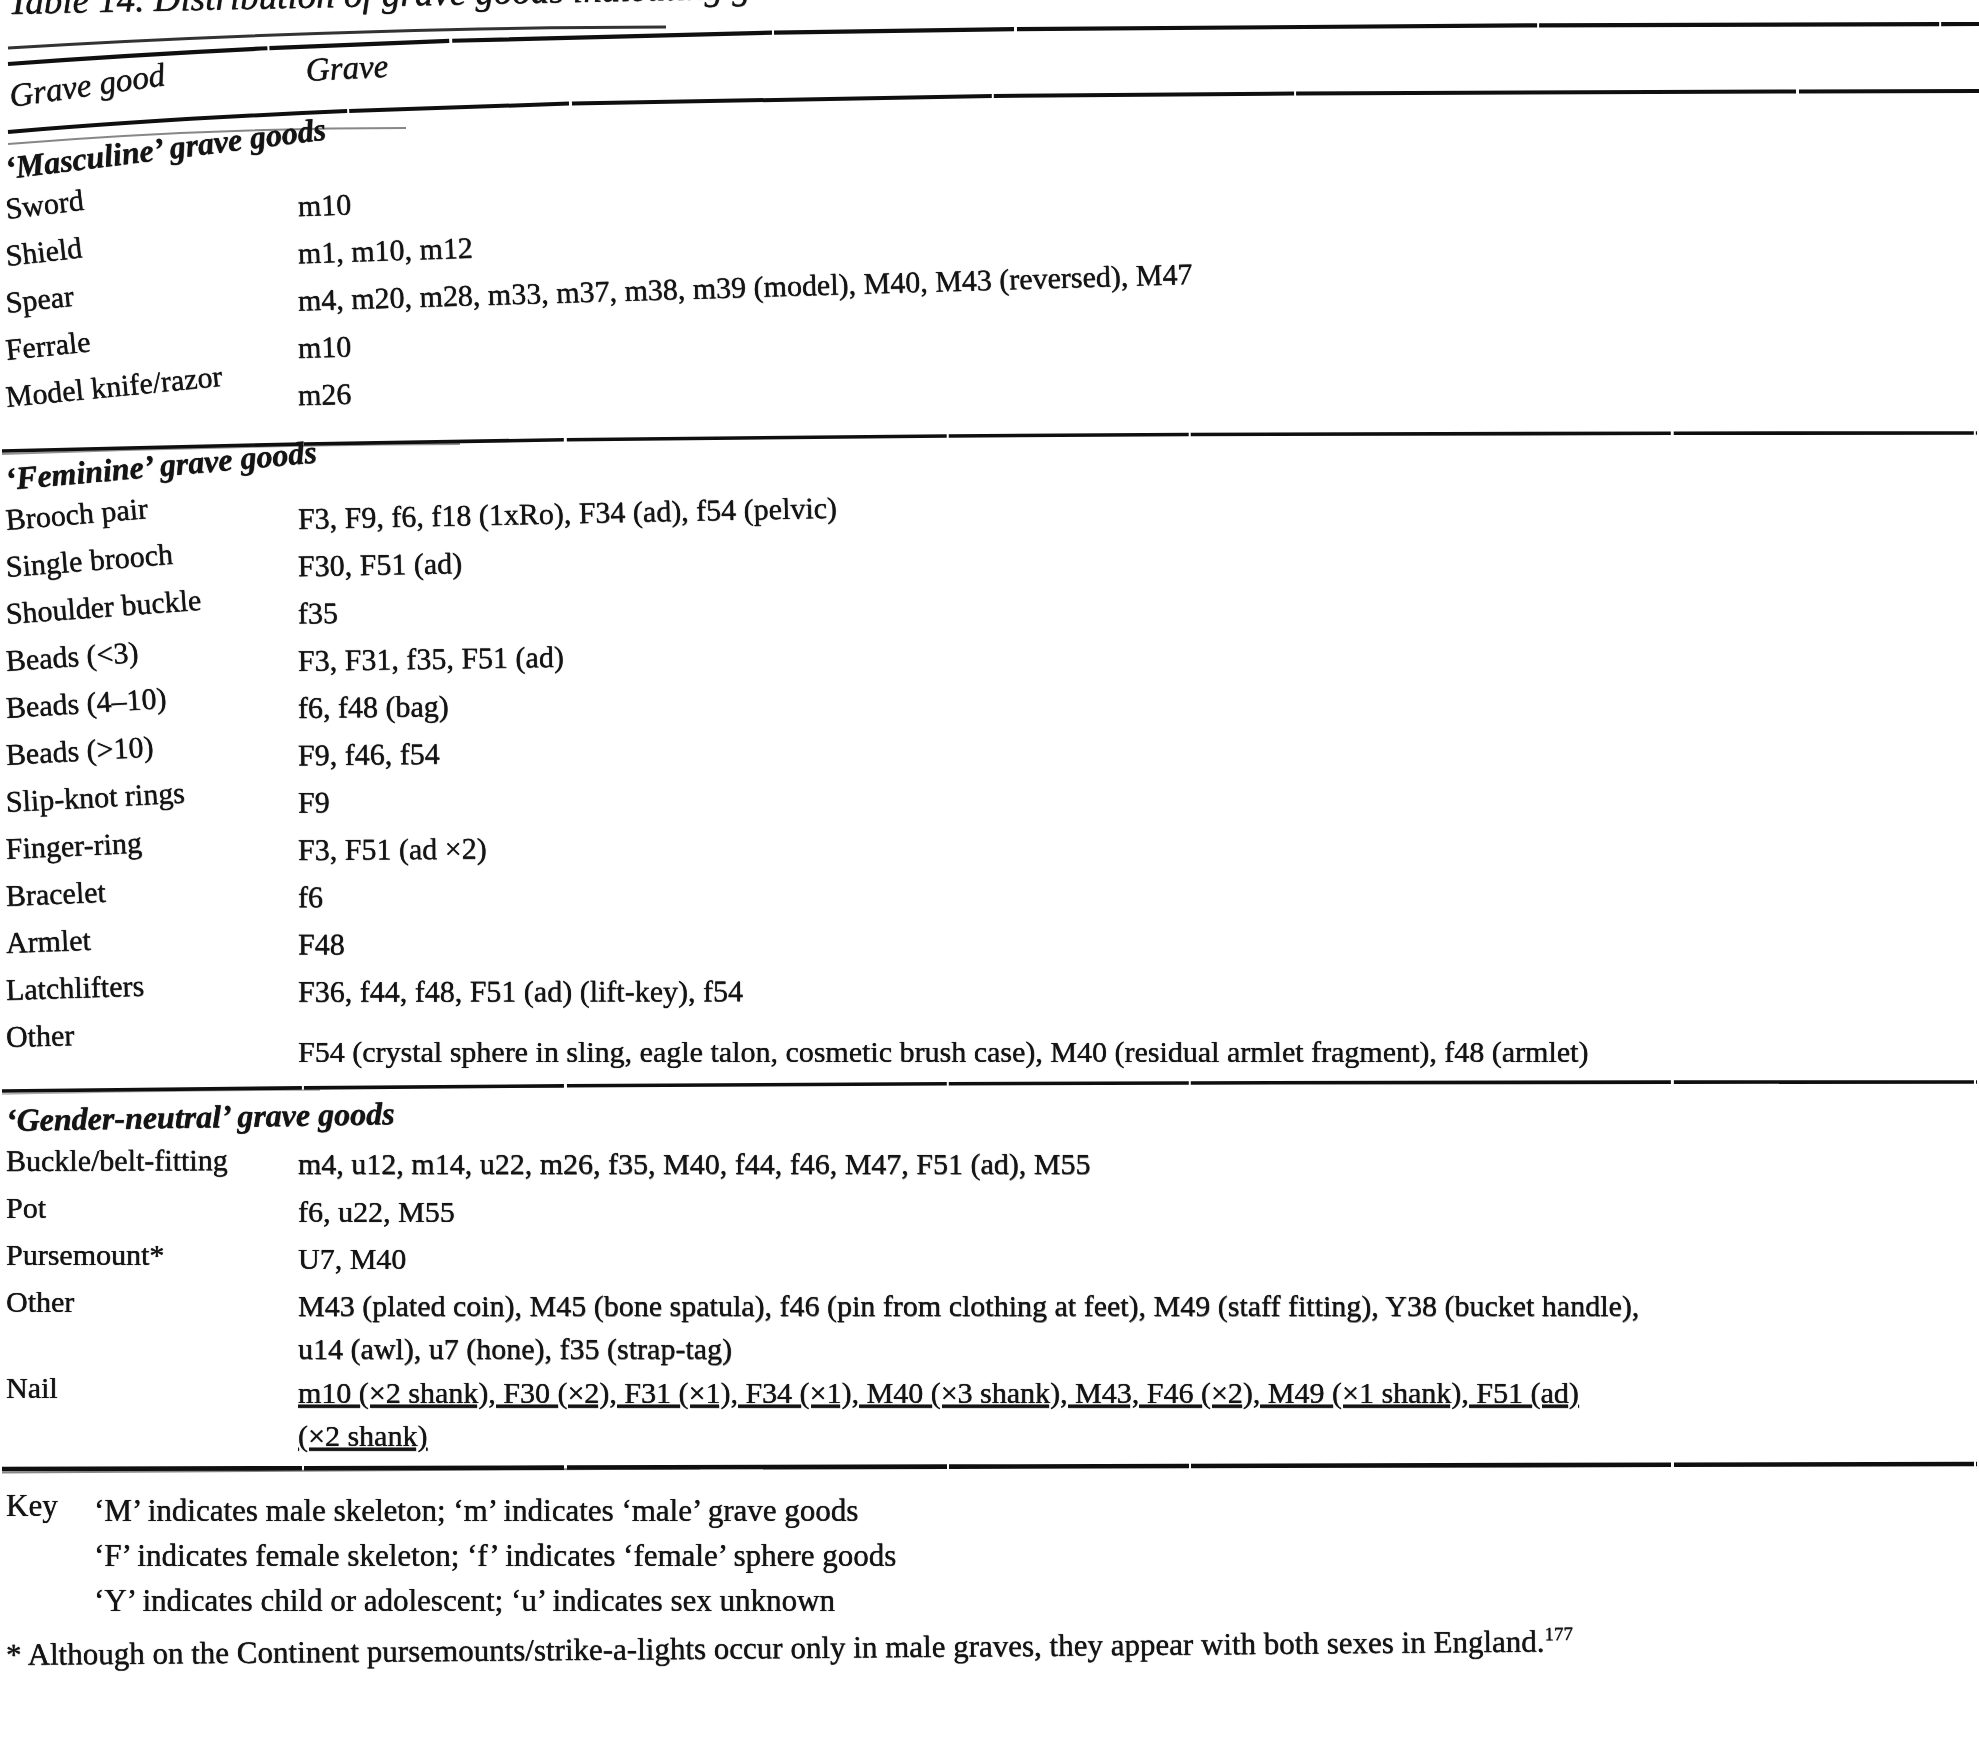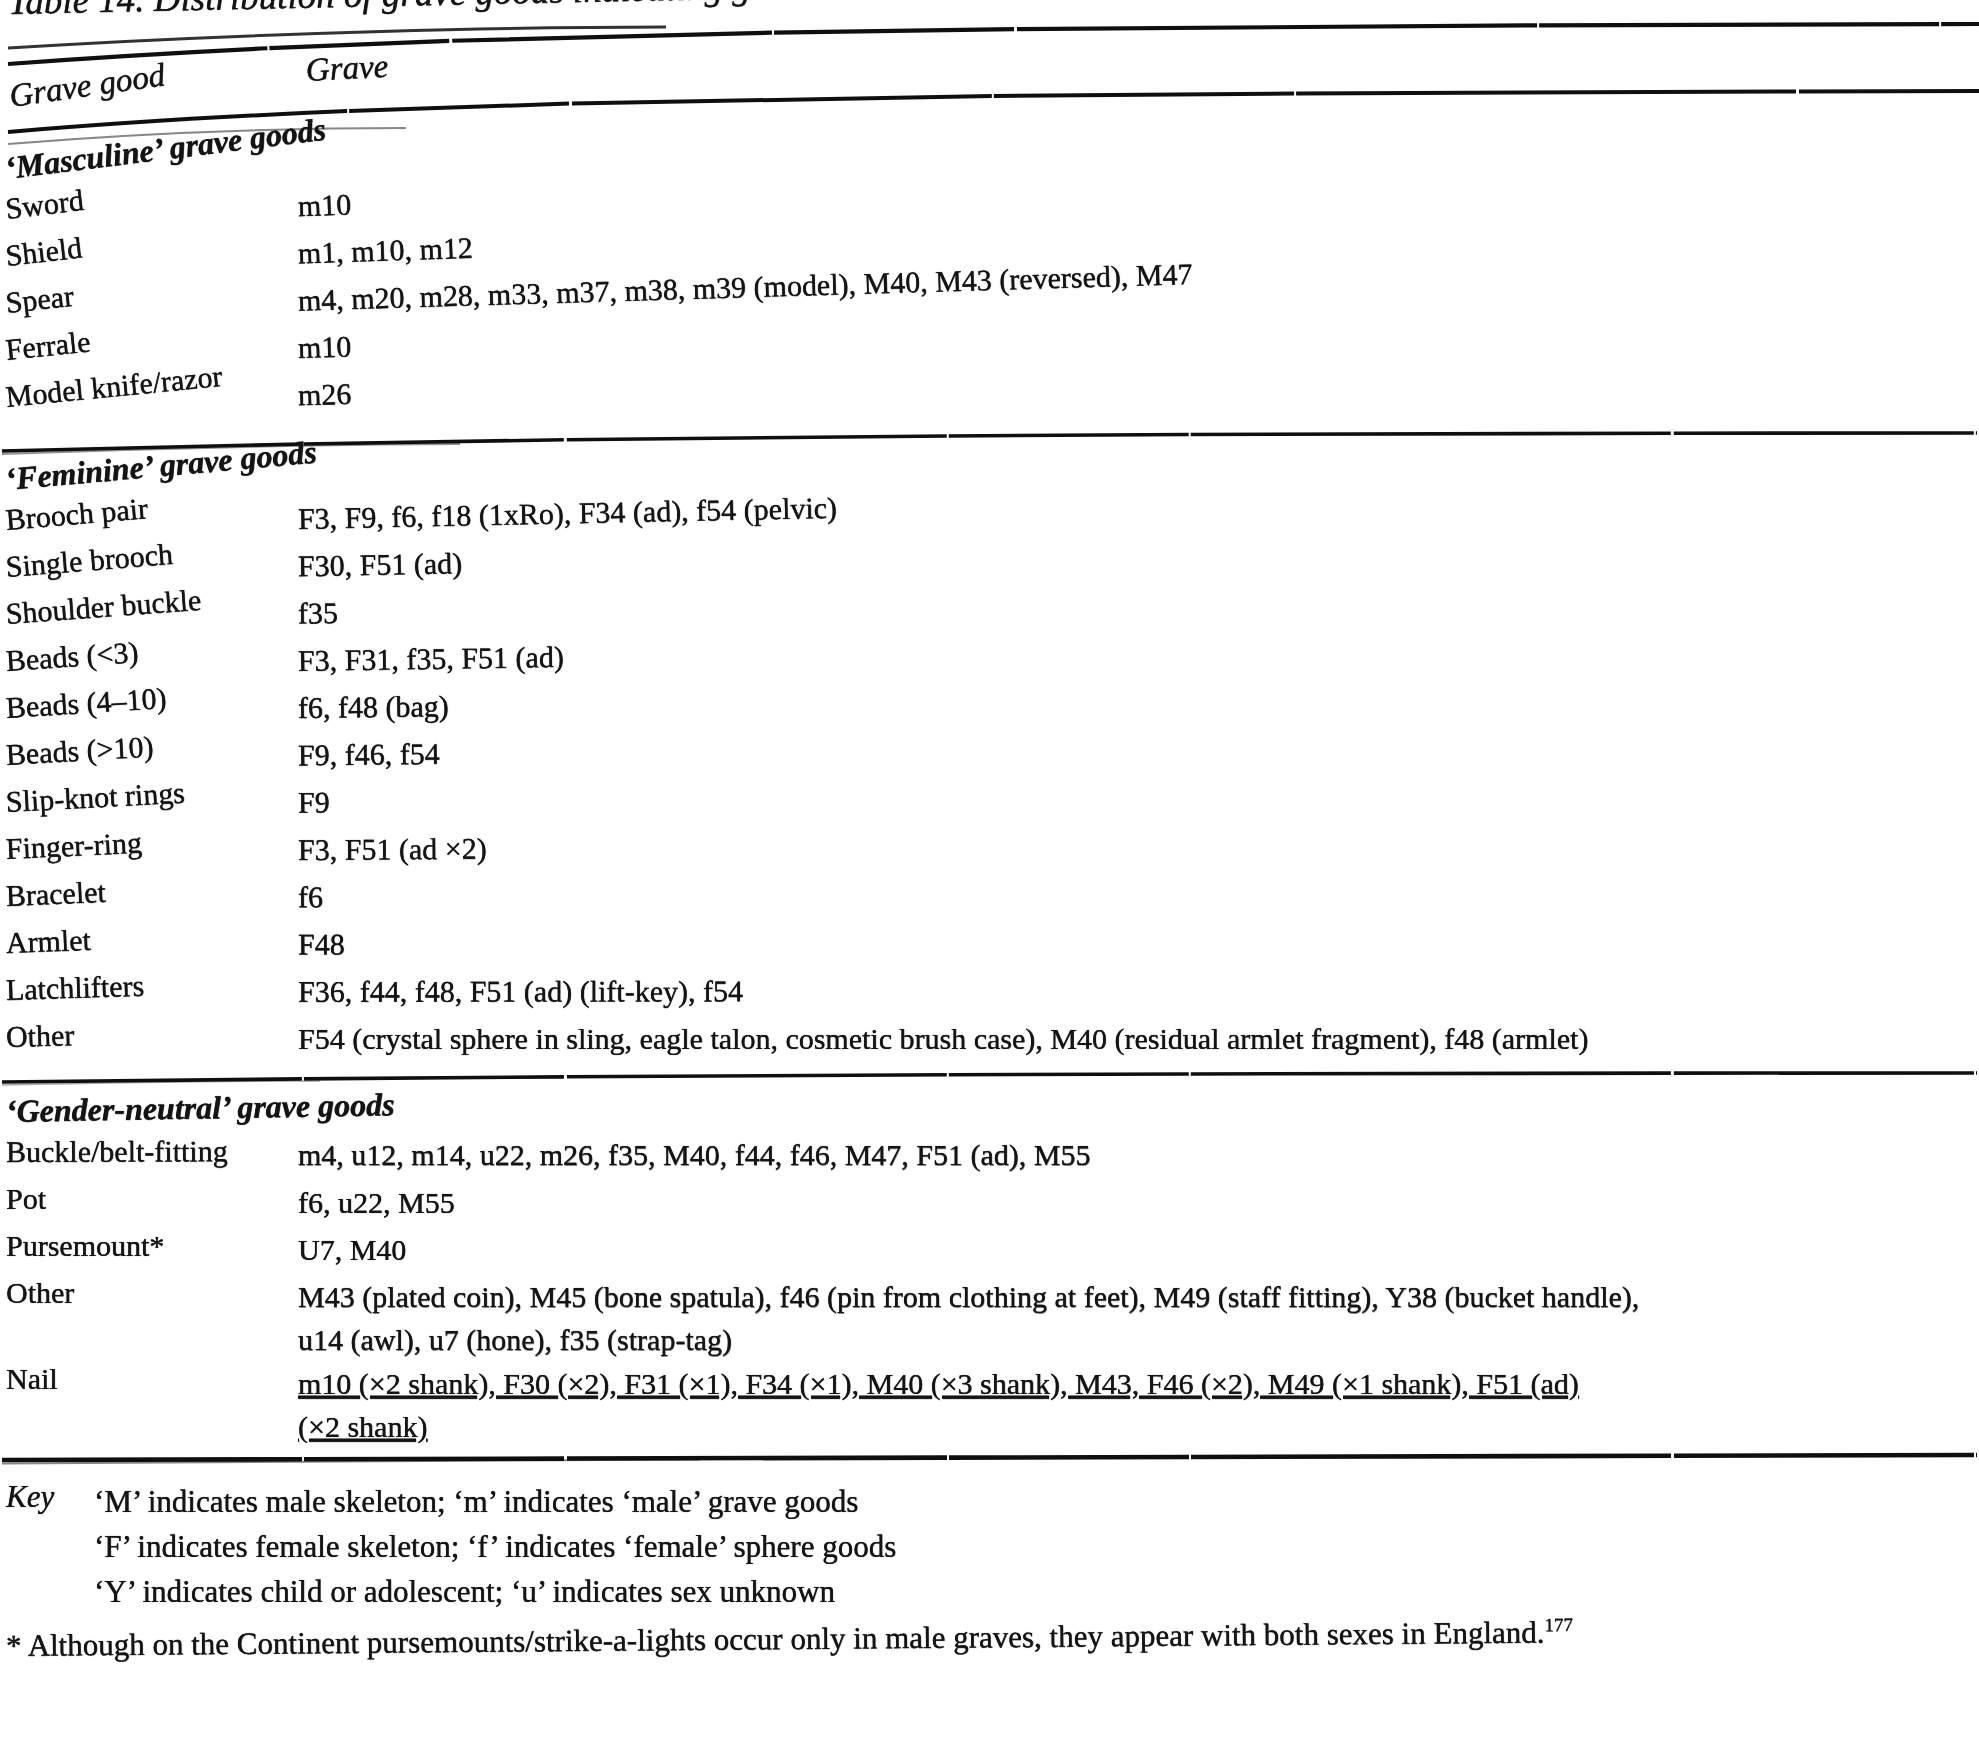--- a/index.html
+++ b/index.html
@@ -37,21 +37,21 @@
     transform-origin:0 60%;
   }
   .row-value{
     flex:1 1 auto;font-size:30px;line-height:43px;white-space:pre-wrap;
     transform-origin:0 60%;
   }
   .section-rule{position:relative;display:block;margin:2px 0 6px -6px;}
 
   
   .key{display:flex;margin-top:14px;}
-  .key-label{width:88px;flex:0 0 88px;font-size:31px;font-style:italic;}
+  .key-label{width:88px;flex:0 0 88px;font-size:31px;}
   .key-line{font-size:31px;line-height:45px;}
   .footnote{
     margin-top:14px;font-size:31px;white-space:nowrap;
     transform:rotate(-0.5deg);transform-origin:0 50%;
   }
   .footnote sup{font-size:19px;line-height:0;}
   svg path{fill:none;stroke:#0f0f0f;stroke-linecap:butt;}
 </style>
 </head>
 <body style="color: rgb(20, 20, 20); background: rgb(255, 255, 255);">
@@ -163,21 +163,21 @@
     <div class="row-value" style="transform: translateY(-3.4px) rotate(-0.18deg);">F48</div>
   </div>
 
   <div class="trow">
     <div class="row-label" style="transform: rotate(-1.77deg);">Latchlifters</div>
     <div class="row-value" style="transform: translateY(-3.2px) rotate(-0.06deg);">F36, f44, f48, F51 (ad) (lift-key), f54</div>
   </div>
 
   <div class="trow">
     <div class="row-label" style="transform: rotate(-1.47deg);">Other</div>
-    <div class="row-value" style="transform: translateY(-2.9px) rotate(0deg);">F54 (crystal sphere in sling, eagle talon, cosmetic brush case), M40 (residual armlet fragment), f48 (armlet)</div>
+    <div class="row-value" style="transform: translateY(-2.9px) rotate(0deg); margin-top: 13px;">F54 (crystal sphere in sling, eagle talon, cosmetic brush case), M40 (residual armlet fragment), f48 (armlet)</div>
   </div>
 </div>
     <svg class="section-rule" width="1979" height="18" viewBox="0 0 1979 18">
       <path class="rp-main" d="M2,13 C600,6 1200,4 1977,4" stroke-width="3.6" stroke-dasharray="300 2 260 3 380 2 240 2 480 3"></path>
           <path class="rp-ghost" d="M2,16 C150,13 260,12 320,12" stroke-width="1.6" stroke-opacity="0.35"></path>
     </svg>
   </section>
 
   <section class="tsection">
     <h2 class="section-heading" style="transform: rotate(-1deg);">‘Gender-neutral’ grave goods</h2>

